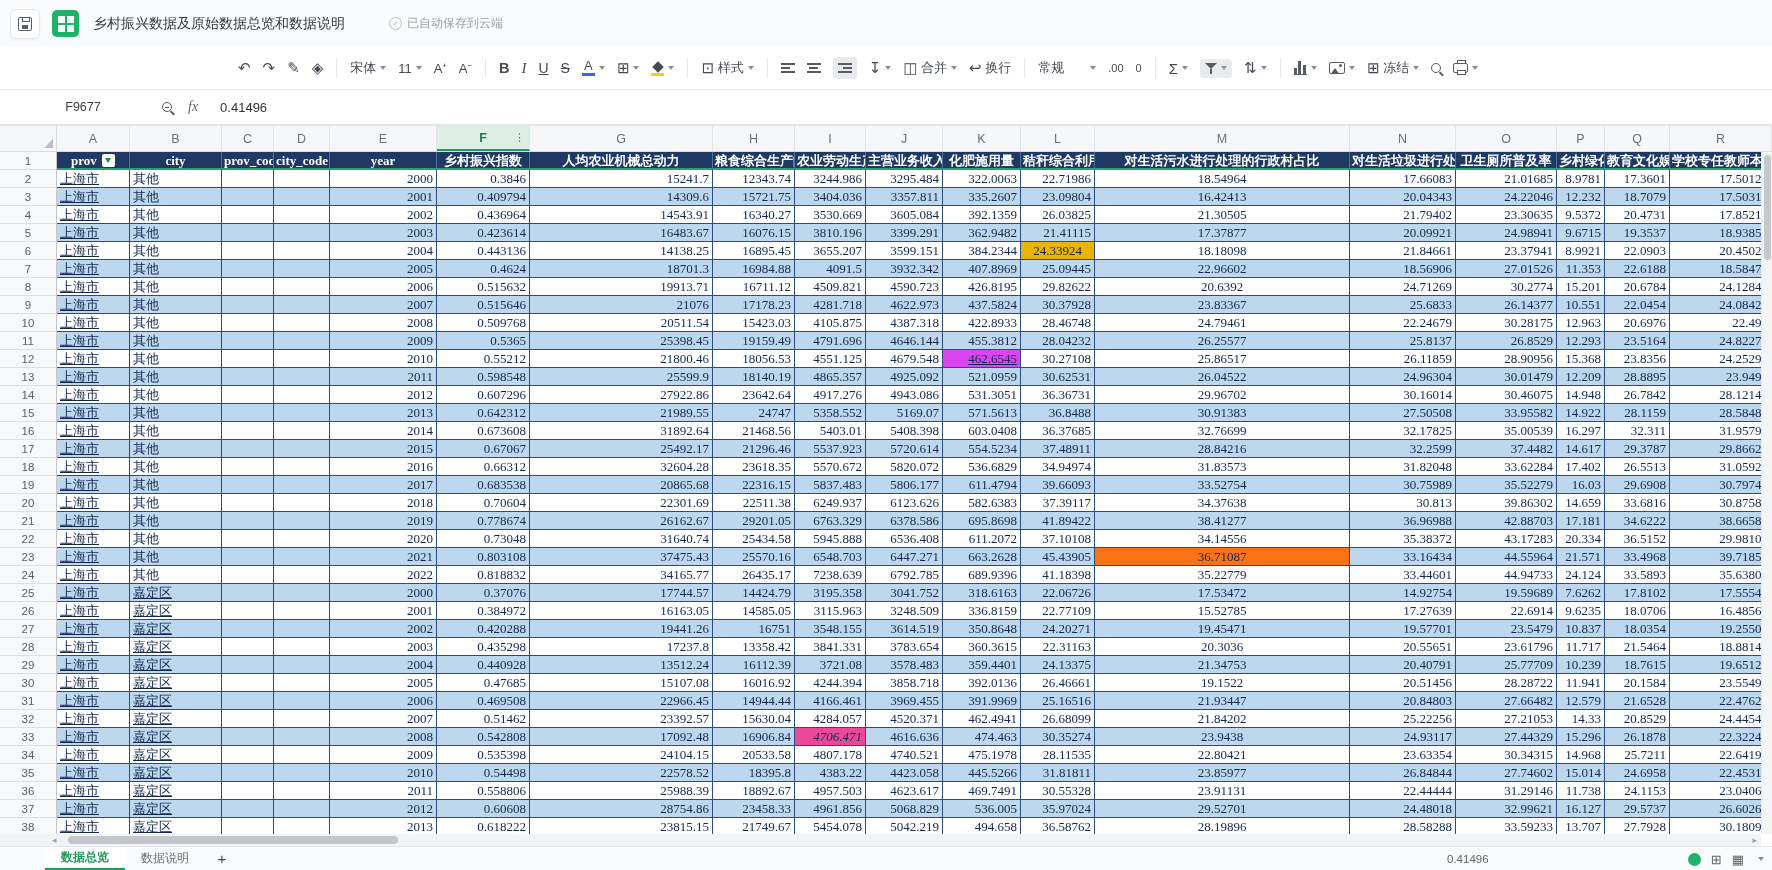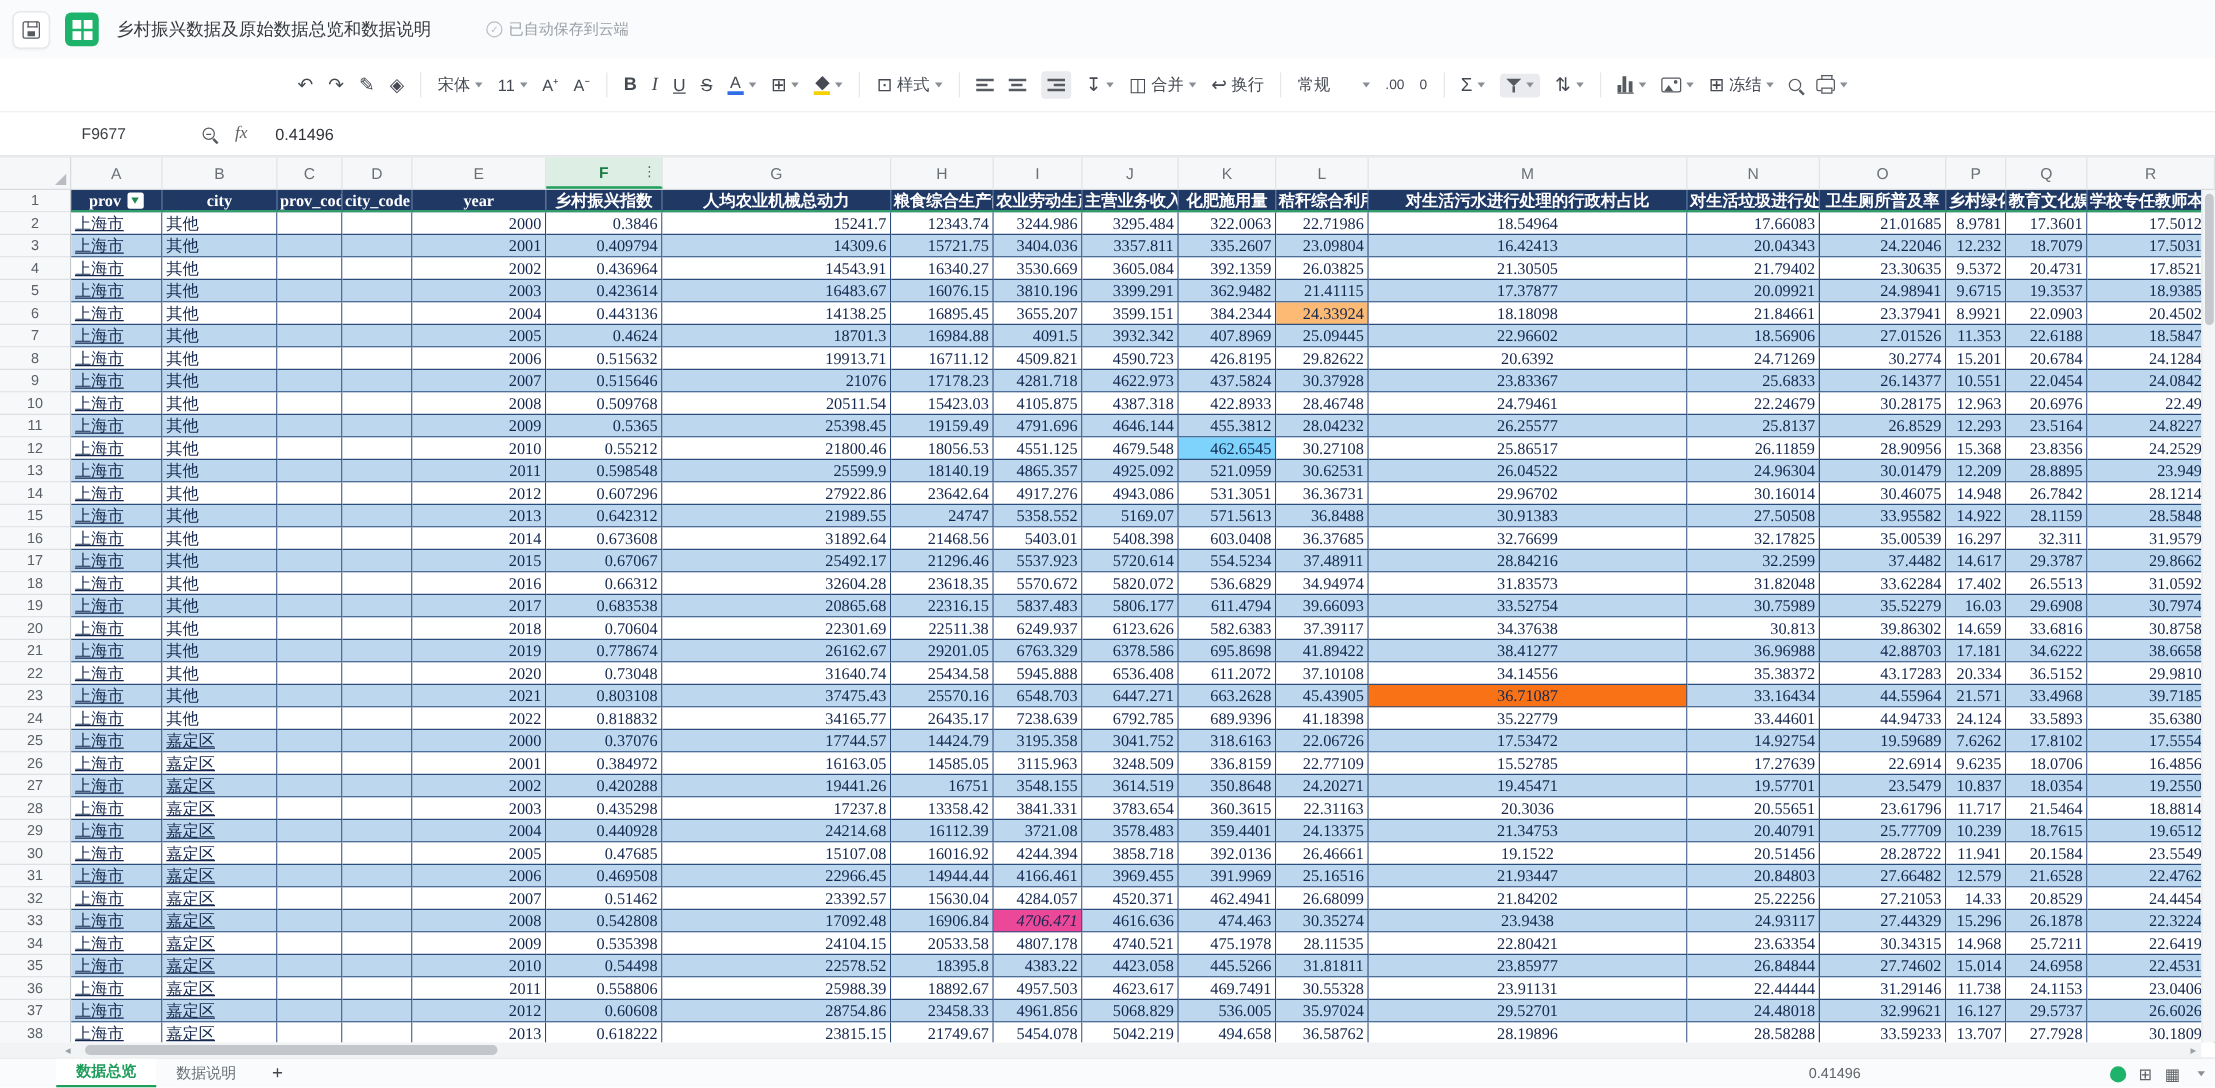--- a/index.html
+++ b/index.html
@@ -381,21 +381,21 @@
     <div class="c ta-l" style="background: rgb(255, 255, 255);">其他</div>
     <div class="c ta-l" style="background: rgb(255, 255, 255);"></div>
     <div class="c ta-l" style="background: rgb(255, 255, 255);"></div>
     <div class="c ta-r" style="background: rgb(255, 255, 255);">2004</div>
     <div class="c ta-r" style="background: rgb(255, 255, 255);">0.443136</div>
     <div class="c ta-r" style="background: rgb(255, 255, 255);">14138.25</div>
     <div class="c ta-r" style="background: rgb(255, 255, 255);">16895.45</div>
     <div class="c ta-r" style="background: rgb(255, 255, 255);">3655.207</div>
     <div class="c ta-r" style="background: rgb(255, 255, 255);">3599.151</div>
     <div class="c ta-r" style="background: rgb(255, 255, 255);">384.2344</div>
-    <div class="c ta-r" style="background: #fdba74;">24.33924</div>
+    <div class="c ta-r" style="background: #eab308; text-align: center;">24.33924</div>
     <div class="c ta-c" style="background: rgb(255, 255, 255);">18.18098</div>
     <div class="c ta-r" style="background: rgb(255, 255, 255);">21.84661</div>
     <div class="c ta-r" style="background: rgb(255, 255, 255);">23.37941</div>
     <div class="c ta-r" style="background: rgb(255, 255, 255);">8.9921</div>
     <div class="c ta-r" style="background: rgb(255, 255, 255);">22.0903</div>
     <div class="c ta-r" style="background: rgb(255, 255, 255);">20.45028</div>
     <div class="rn">7</div>
     <div class="c ta-l u" style="background: rgb(189, 215, 238);">上海市</div>
     <div class="c ta-l" style="background: rgb(189, 215, 238);">其他</div>
     <div class="c ta-l" style="background: rgb(189, 215, 238);"></div>
@@ -494,21 +494,21 @@
     <div class="c ta-l u" style="background: rgb(255, 255, 255);">上海市</div>
     <div class="c ta-l" style="background: rgb(255, 255, 255);">其他</div>
     <div class="c ta-l" style="background: rgb(255, 255, 255);"></div>
     <div class="c ta-l" style="background: rgb(255, 255, 255);"></div>
     <div class="c ta-r" style="background: rgb(255, 255, 255);">2010</div>
     <div class="c ta-r" style="background: rgb(255, 255, 255);">0.55212</div>
     <div class="c ta-r" style="background: rgb(255, 255, 255);">21800.46</div>
     <div class="c ta-r" style="background: rgb(255, 255, 255);">18056.53</div>
     <div class="c ta-r" style="background: rgb(255, 255, 255);">4551.125</div>
     <div class="c ta-r" style="background: rgb(255, 255, 255);">4679.548</div>
-    <div class="c ta-r" style="background: #7dd3fc;">462.6545</div>
+    <div class="c ta-r" style="background: #d946ef; text-decoration: underline;">462.6545</div>
     <div class="c ta-r" style="background: rgb(255, 255, 255);">30.27108</div>
     <div class="c ta-c" style="background: rgb(255, 255, 255);">25.86517</div>
     <div class="c ta-r" style="background: rgb(255, 255, 255);">26.11859</div>
     <div class="c ta-r" style="background: rgb(255, 255, 255);">28.90956</div>
     <div class="c ta-r" style="background: rgb(255, 255, 255);">15.368</div>
     <div class="c ta-r" style="background: rgb(255, 255, 255);">23.8356</div>
     <div class="c ta-r" style="background: rgb(255, 255, 255);">24.25298</div>
     <div class="rn">13</div>
     <div class="c ta-l u" style="background: rgb(189, 215, 238);">上海市</div>
     <div class="c ta-l" style="background: rgb(189, 215, 238);">其他</div>
@@ -813,21 +813,21 @@
     <div class="c ta-r" style="background: rgb(255, 255, 255);">11.717</div>
     <div class="c ta-r" style="background: rgb(255, 255, 255);">21.5464</div>
     <div class="c ta-r" style="background: rgb(255, 255, 255);">18.88149</div>
     <div class="rn">29</div>
     <div class="c ta-l u" style="background: rgb(189, 215, 238);">上海市</div>
     <div class="c ta-l u" style="background: rgb(189, 215, 238);">嘉定区</div>
     <div class="c ta-l" style="background: rgb(189, 215, 238);"></div>
     <div class="c ta-l" style="background: rgb(189, 215, 238);"></div>
     <div class="c ta-r" style="background: rgb(189, 215, 238);">2004</div>
     <div class="c ta-r" style="background: rgb(189, 215, 238);">0.440928</div>
-    <div class="c ta-r" style="background: rgb(189, 215, 238);">24214.68</div>
+    <div class="c ta-r" style="background: rgb(189, 215, 238);">13512.24</div>
     <div class="c ta-r" style="background: rgb(189, 215, 238);">16112.39</div>
     <div class="c ta-r" style="background: rgb(189, 215, 238);">3721.08</div>
     <div class="c ta-r" style="background: rgb(189, 215, 238);">3578.483</div>
     <div class="c ta-r" style="background: rgb(189, 215, 238);">359.4401</div>
     <div class="c ta-r" style="background: rgb(189, 215, 238);">24.13375</div>
     <div class="c ta-c" style="background: rgb(189, 215, 238);">21.34753</div>
     <div class="c ta-r" style="background: rgb(189, 215, 238);">20.40791</div>
     <div class="c ta-r" style="background: rgb(189, 215, 238);">25.77709</div>
     <div class="c ta-r" style="background: rgb(189, 215, 238);">10.239</div>
     <div class="c ta-r" style="background: rgb(189, 215, 238);">18.7615</div>

